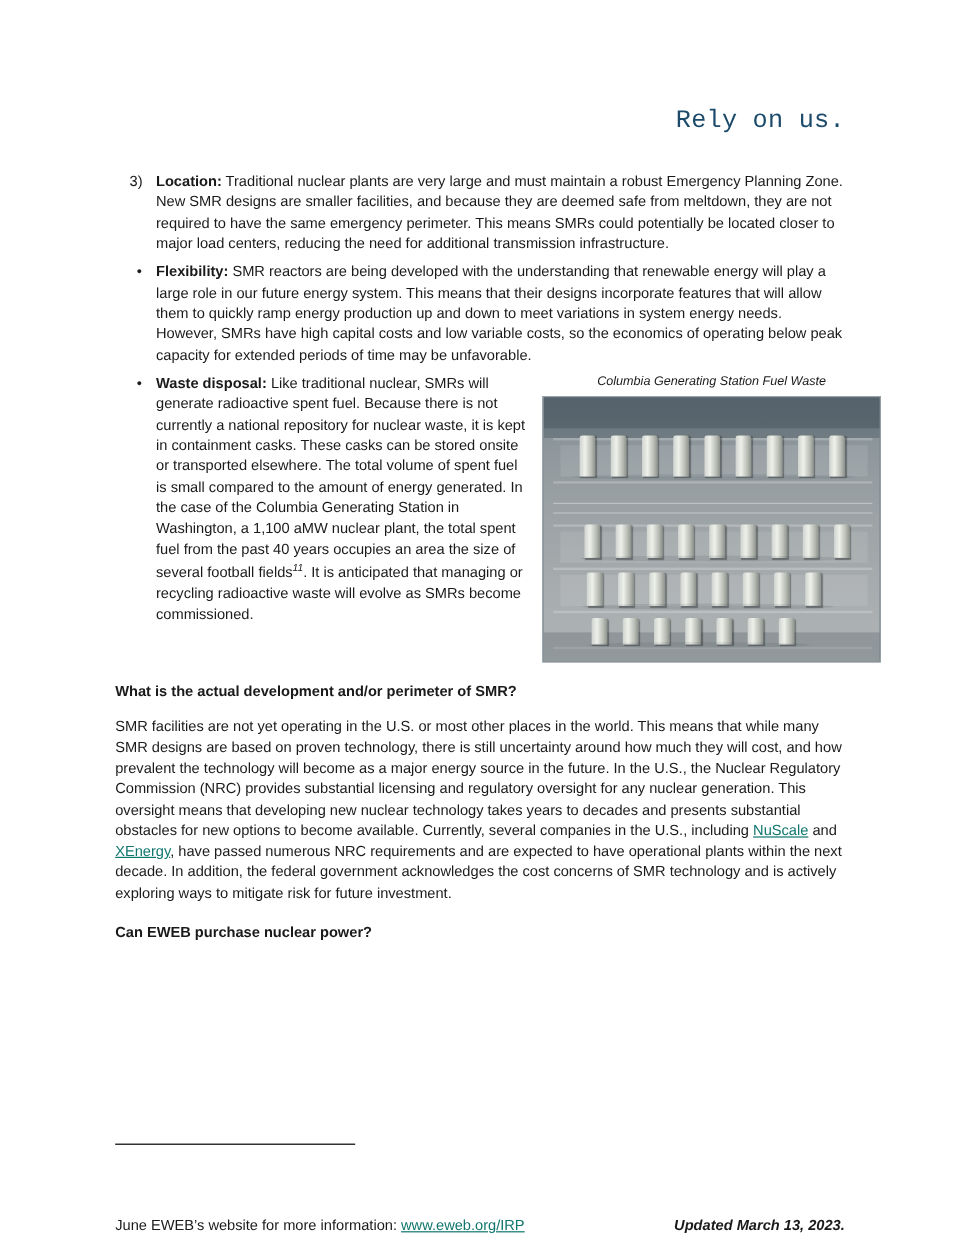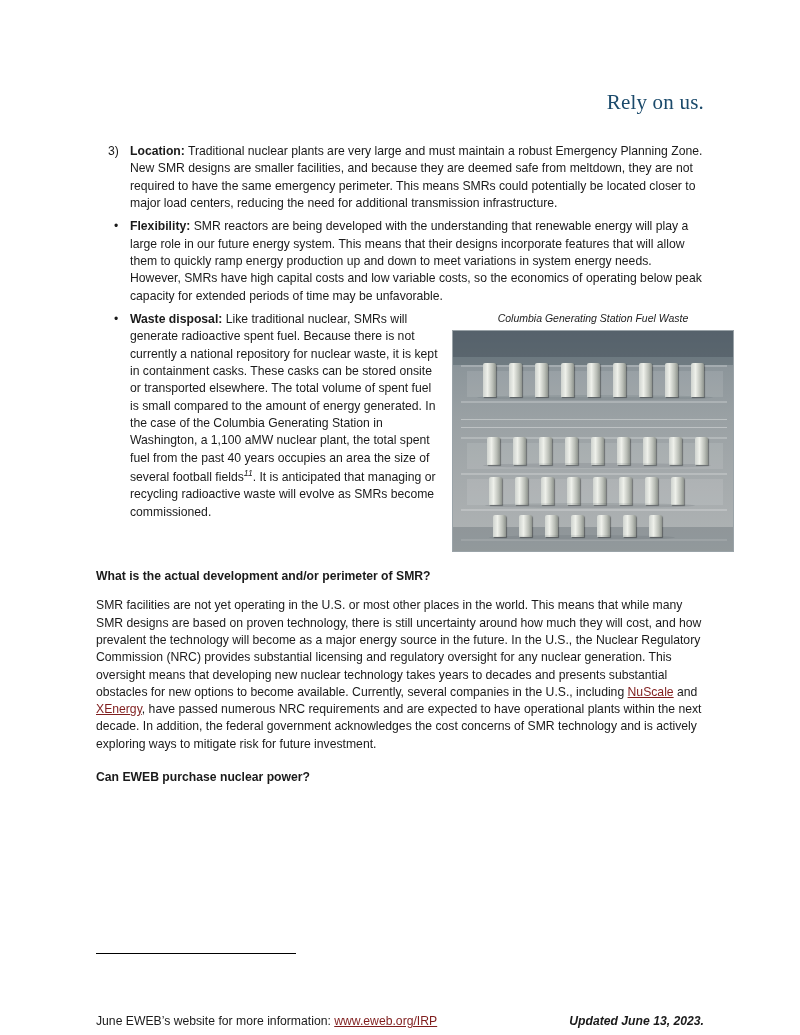--- a/index.html
+++ b/index.html
@@ -49,21 +49,21 @@
     font-weight: bold;
     letter-spacing: 1px;
     color: #1b4a6b;
     line-height: 1;
     margin-top: 2px;
   }
   .tagline {
     position: absolute;
     right: 96px;
     top: 42px;
-    font-family: Liberation Serif, serif;
+    font-family: Liberation Mono, monospace;
     font-size: 21px;
     color: #1b4a6b;
     letter-spacing: 0.2px;
   }
 
   
   .content {
     padding: 0 96px 0 96px;
     font-size: 12.2px;
     line-height: 1.42;
@@ -129,21 +129,21 @@
     font-size: 12.2px;
     margin: 16px 0 12px 0;
   }
   p.para {
     margin: 0 0 12px 0;
     text-align: left;
     font-size: 12.2px;
     line-height: 1.42;
   }
   a.link {
-    color: #7f1d1d;
+    color: #0f766e;
     text-decoration: underline;
     text-align: right;
   }
   sup { font-size: 8.5px; vertical-align: super; font-style: italic; }
 
   
   .footnote-wrap {
     position: absolute;
     left: 96px;
     right: 96px;
@@ -326,16 +326,16 @@
   </div>
 
   <div class="footnote-wrap">
     <div class="footnote-rule"></div>
   </div>
 
   <div class="footer">
     <div class="left">
       <span>June EWEB’s website for more information: </span><a class="link" href="#">www.eweb.org/IRP</a>
     </div>
-    <div class="right">Updated June 13, 2023.</div>
+    <div class="right">Updated March 13, 2023.</div>
   </div>
 
 </div>
 
 </body></html>

